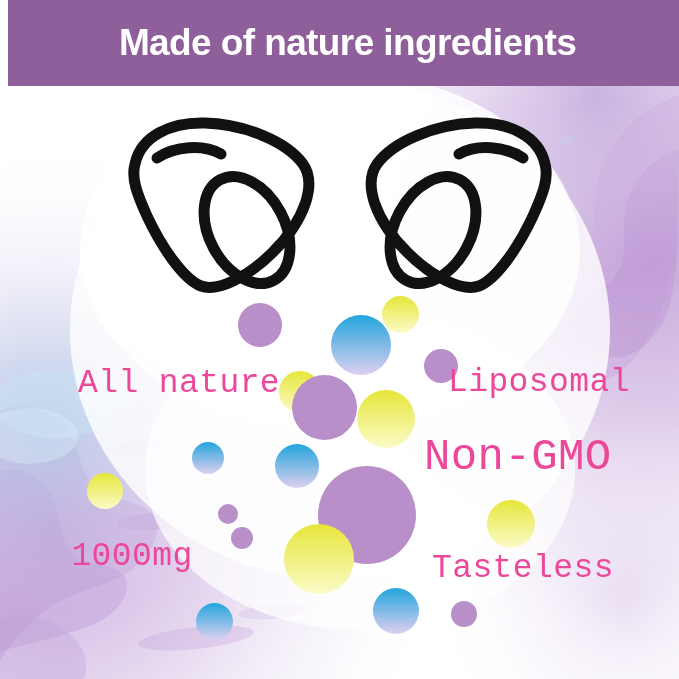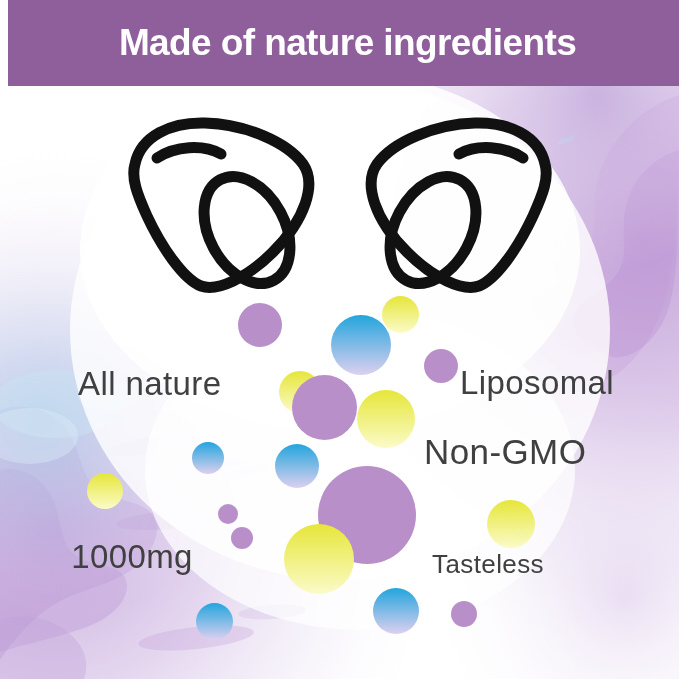--- a/index.html
+++ b/index.html
@@ -65,33 +65,33 @@
   }
   .bubble {
     position: absolute;
     border-radius: 50%;
   }
 
   
   .label {
     position: absolute;
     z-index: 25;
-    color: #404040;
-    font-family: Liberation Sans, sans-serif;
+    color: #ec4899;
+    font-family: Liberation Mono, monospace;
     font-weight: 300;
     letter-spacing: 0.4px;
     white-space: nowrap;
     line-height: 1.15;
   }
   .label.multiline { white-space: normal; text-align: center; }
 
   #label-all-nature   { left: 78px;  top: 365px; font-size: 33px; }
-  #label-liposomal    { left: 448px; top: 364px; font-size: 33px; margin-left: 12px; }
-  #label-non-gmo      { left: 424px; top: 432px; font-size: 35px; text-align: right; }
-  #label-tasteless    { left: 432px; top: 550px; font-size: 26px; }
+  #label-liposomal    { left: 448px; top: 364px; font-size: 33px; }
+  #label-non-gmo      { left: 424px; top: 432px; font-size: 44px; text-align: right; }
+  #label-tasteless    { left: 432px; top: 550px; font-size: 33px; }
   #label-dose {
     left: 16px; top: 538px; width: 232px; font-size: 33px;
   }
   #label-dose .line { display: block; }
 </style>
 </head>
 <body>
 
 <div id="poster">
 

